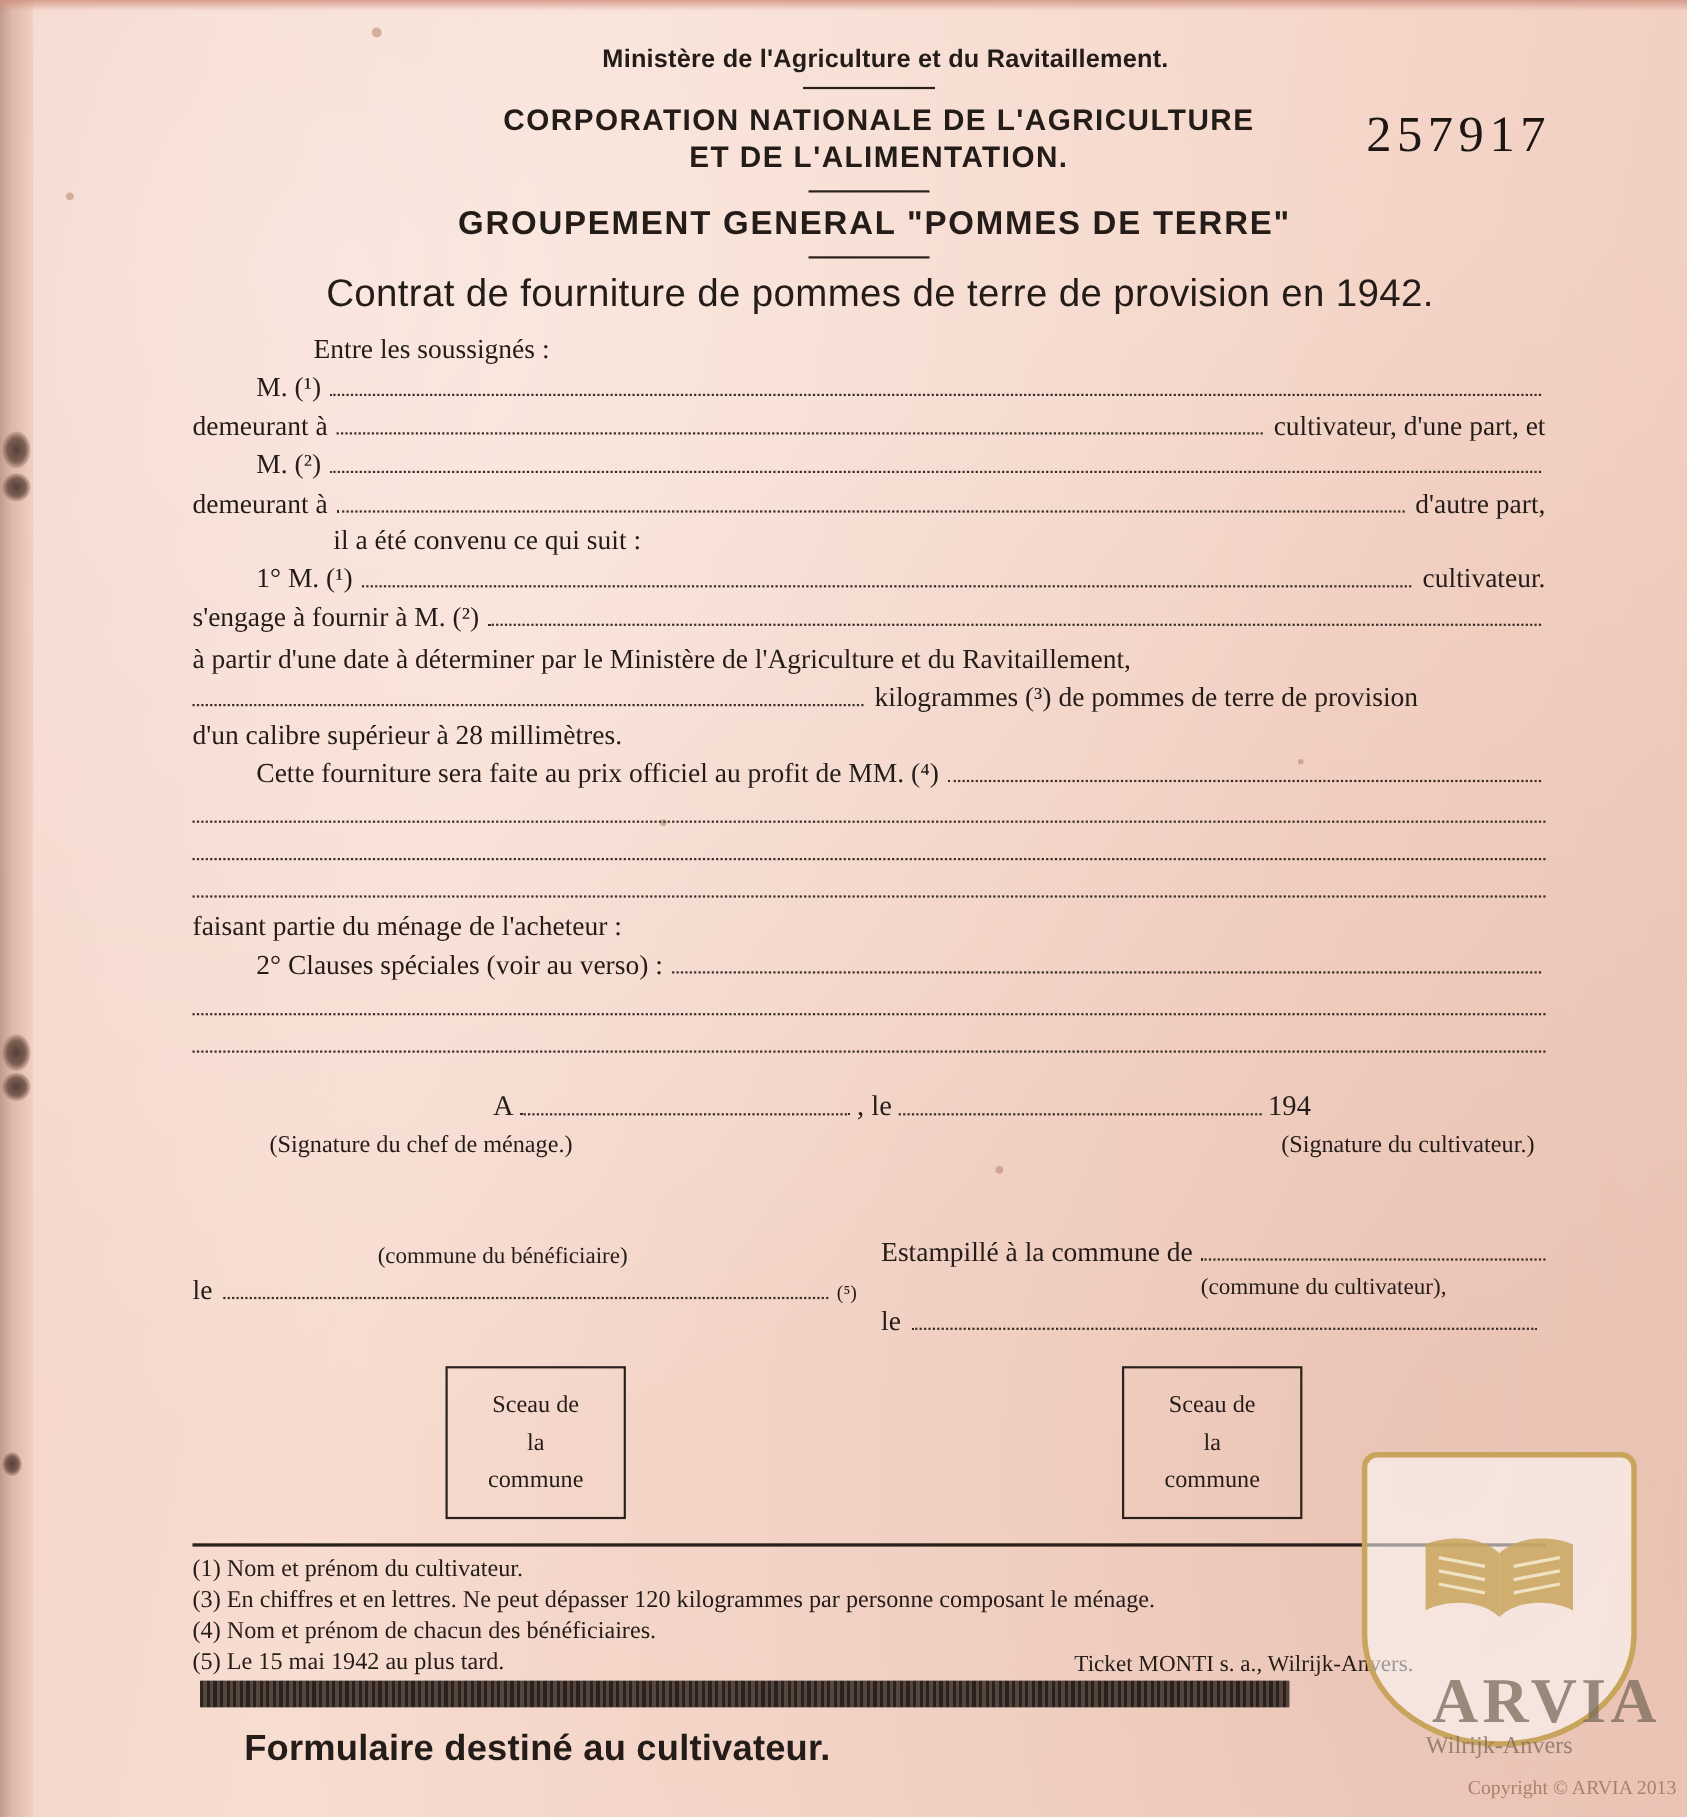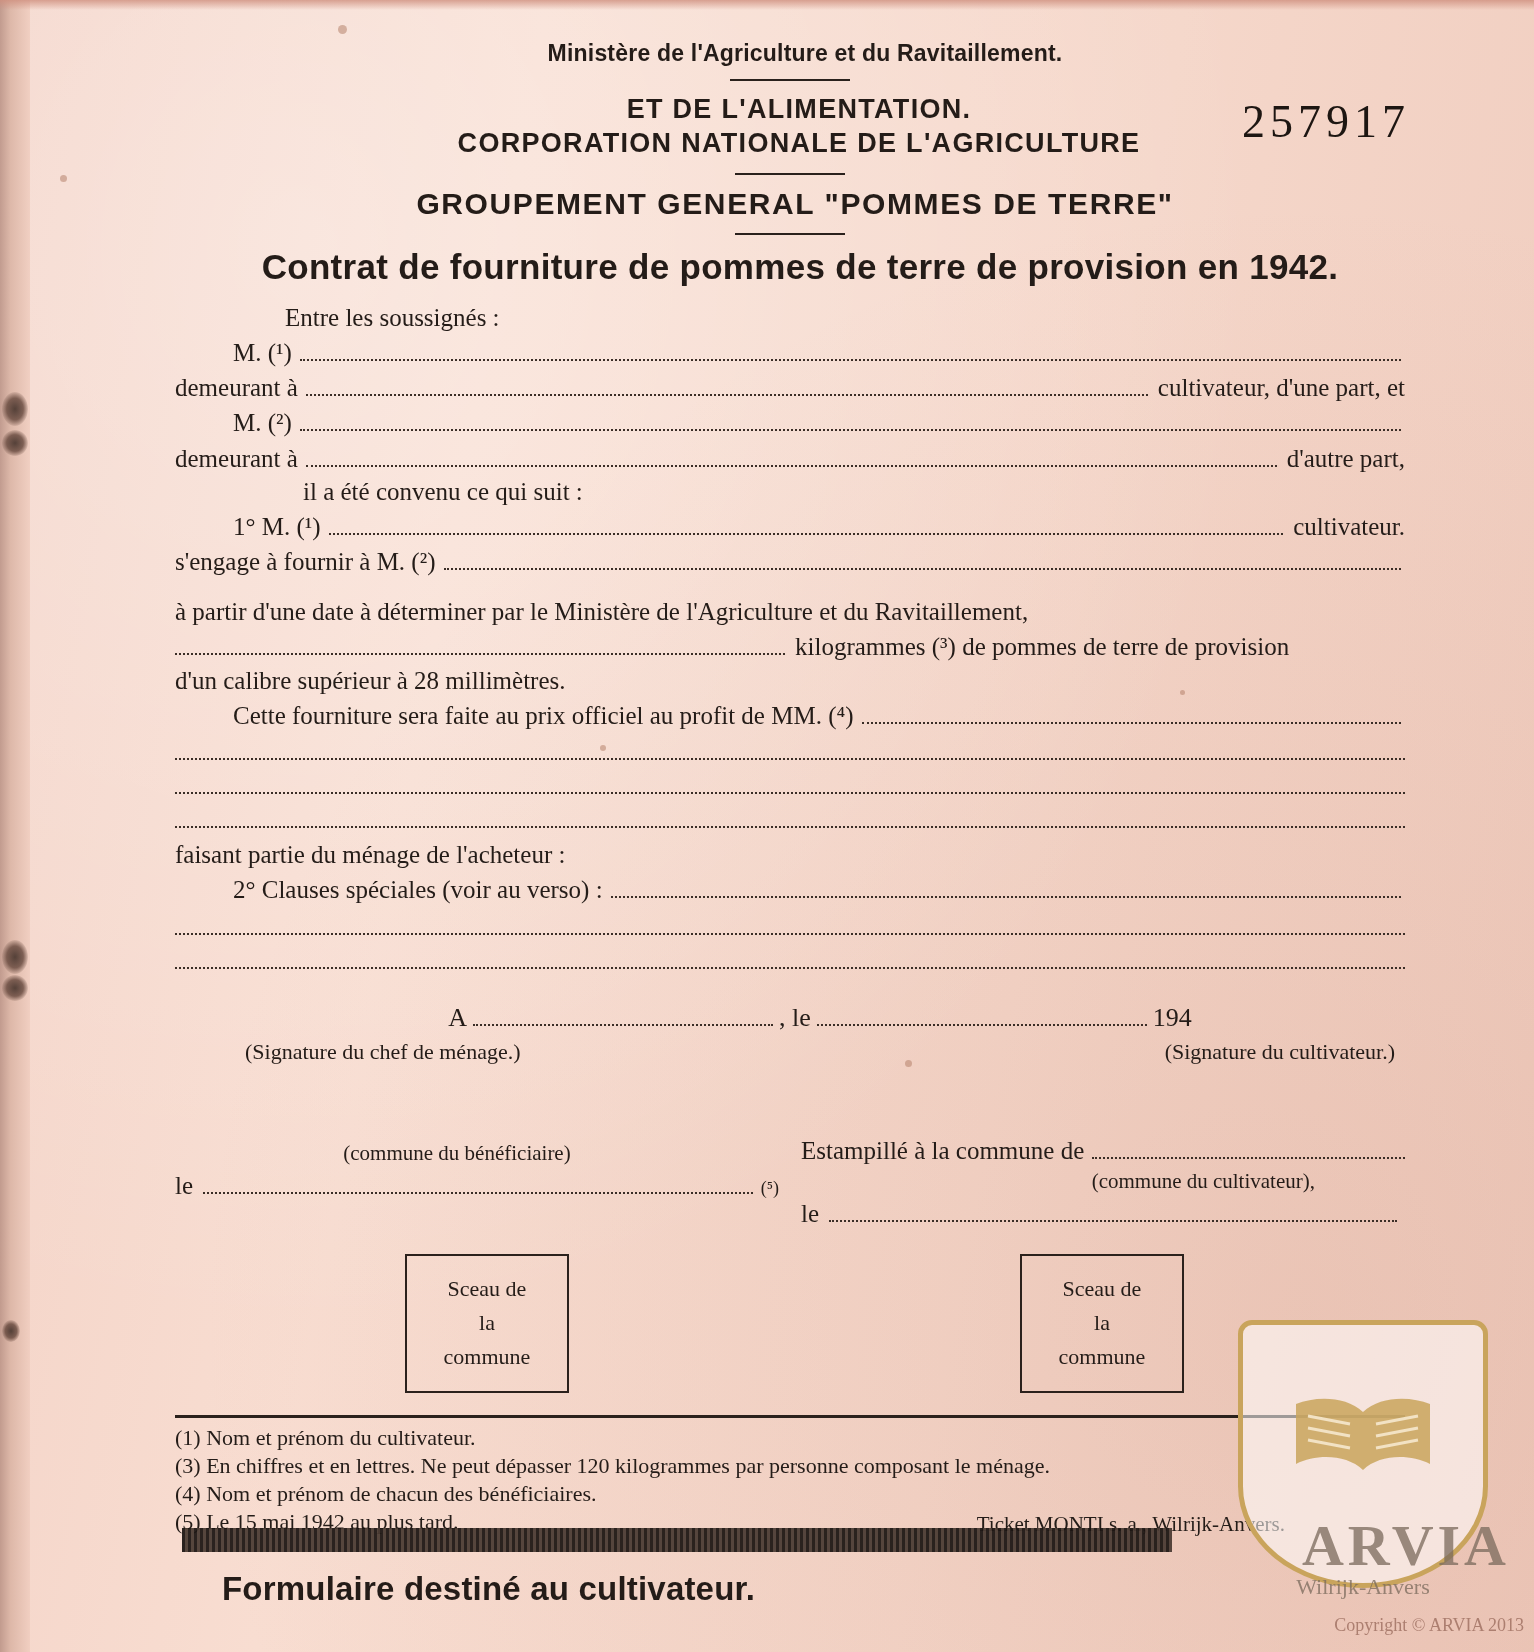--- a/index.html
+++ b/index.html
@@ -115,21 +115,21 @@
     font-size: 46px;
     letter-spacing: 5px;
     font-weight: normal;
     color: #1d1612;
   }
 
   .title {
     text-align: center;
     font-family: "Liberation Sans", sans-serif;
     font-size: 35px;
-    font-weight: bold;
+    font-weight: normal;
     letter-spacing: .3px;
     margin-bottom: 14px;
     padding-left: 20px;
   }
 
   .body-text { font-size: 25px; line-height: 1.33; }
 
   .row {
     display: flex;
     align-items: baseline;
@@ -151,21 +151,21 @@
   .full-dots {
     border-bottom: 2px dotted #3a2d26;
     height: 26px;
     margin: 0 0 6px 0;
   }
 
   .para {
     font-size: 25px;
     line-height: 1.35;
     text-align: justify;
-    margin-top: 16px;
+    margin-top: 4px;
   }
 
   
   .sign-line {
     display: flex;
     align-items: baseline;
     justify-content: center;
     font-size: 26px;
     margin-top: 34px;
     padding-left: 60px;
@@ -339,22 +339,22 @@
   <div class="ghost" style="left:700px;top:350px;">&nbsp;</div>
   <div class="ghost" style="left:620px;top:520px;">&nbsp;</div>
 
   <div id="content">
 
     <div class="doc-number">257917</div>
 
     <div class="hdr-ministere">Ministère de l'Agriculture et du Ravitaillement.</div>
     <div class="rule"></div>
 
+    <div class="hdr-line hdr-corp">CORPORATION NATIONALE DE L'AGRICULTURE</div>
     <div class="hdr-line hdr-corp">ET DE L'ALIMENTATION.</div>
-    <div class="hdr-line hdr-corp">CORPORATION NATIONALE DE L'AGRICULTURE</div>
     <div class="rule short"></div>
 
     <div class="hdr-line hdr-group">GROUPEMENT GENERAL "POMMES DE TERRE"</div>
     <div class="rule short"></div>
 
     <div class="title">Contrat de fourniture de pommes de terre de provision en 1942.</div>
 
     <div class="body-text">
 
       <div class="indent-2">Entre les soussignés :</div>

